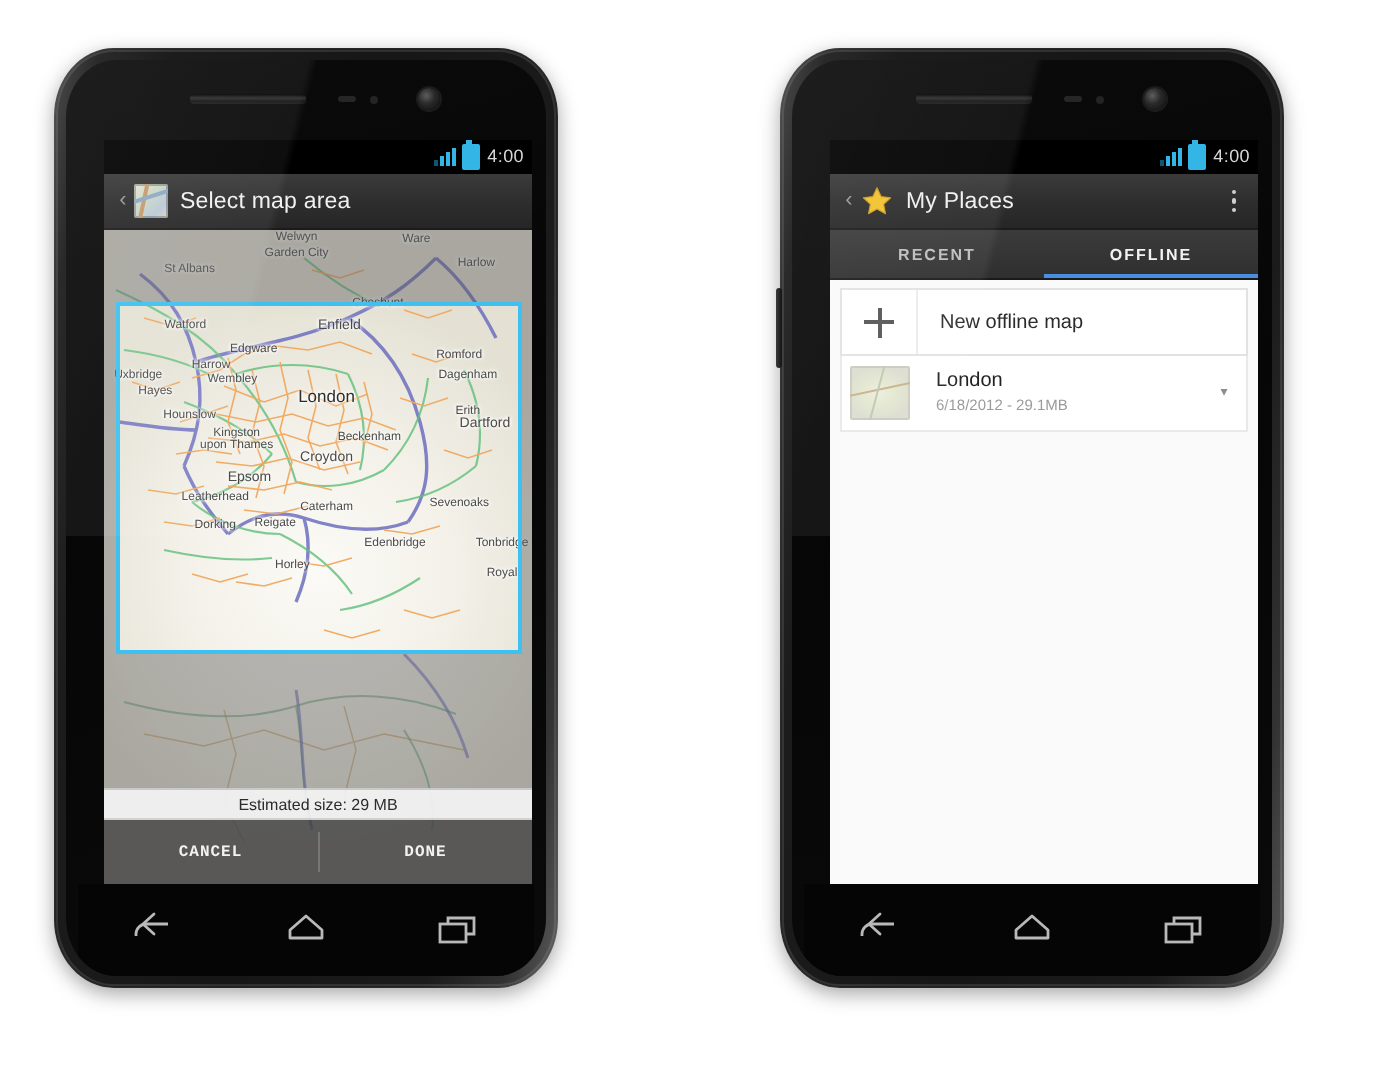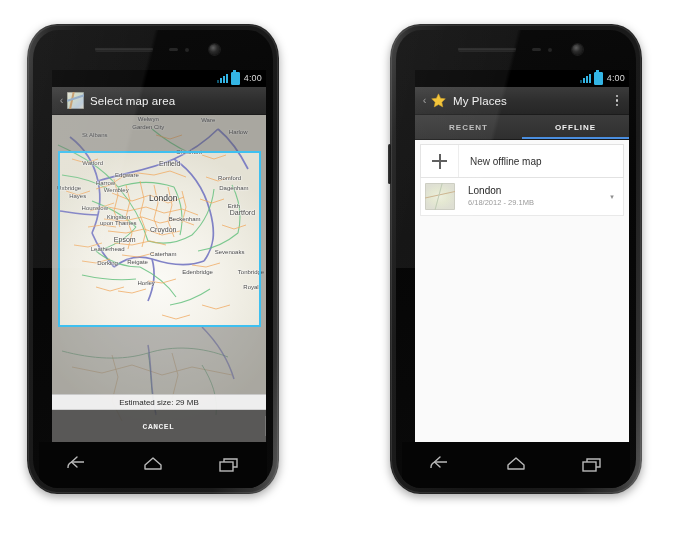--- a/index.html
+++ b/index.html
@@ -634,20 +634,21 @@
           <div class="sel-rect" style="left:6px;top:36px;width:203px;height:176px;"></div>
         </div>
 
         <div class="est-bar">
           <span>Estimated size: 29 MB</span>
         </div>
 
         <div class="btn-bar">
           <div class="btn">CANCEL</div>
           <div class="divider"></div>
+          <div class="btn">DONE</div>
         </div>
       </div>
     </div>
 
     <div class="navbar">
       <svg class="nav-ico" viewBox="0 0 26 22">
         <path d="M20 8 H9 a5 5 0 0 0 -5 5 v1" fill="none" stroke="#b9b9b9" stroke-width="1.4"></path>
         <path d="M13 3 L7.5 8 L13 13" fill="none" stroke="#b9b9b9" stroke-width="1.4" stroke-linejoin="round" stroke-linecap="round"></path>
       </svg>
       <svg class="nav-ico" viewBox="0 0 26 22">

